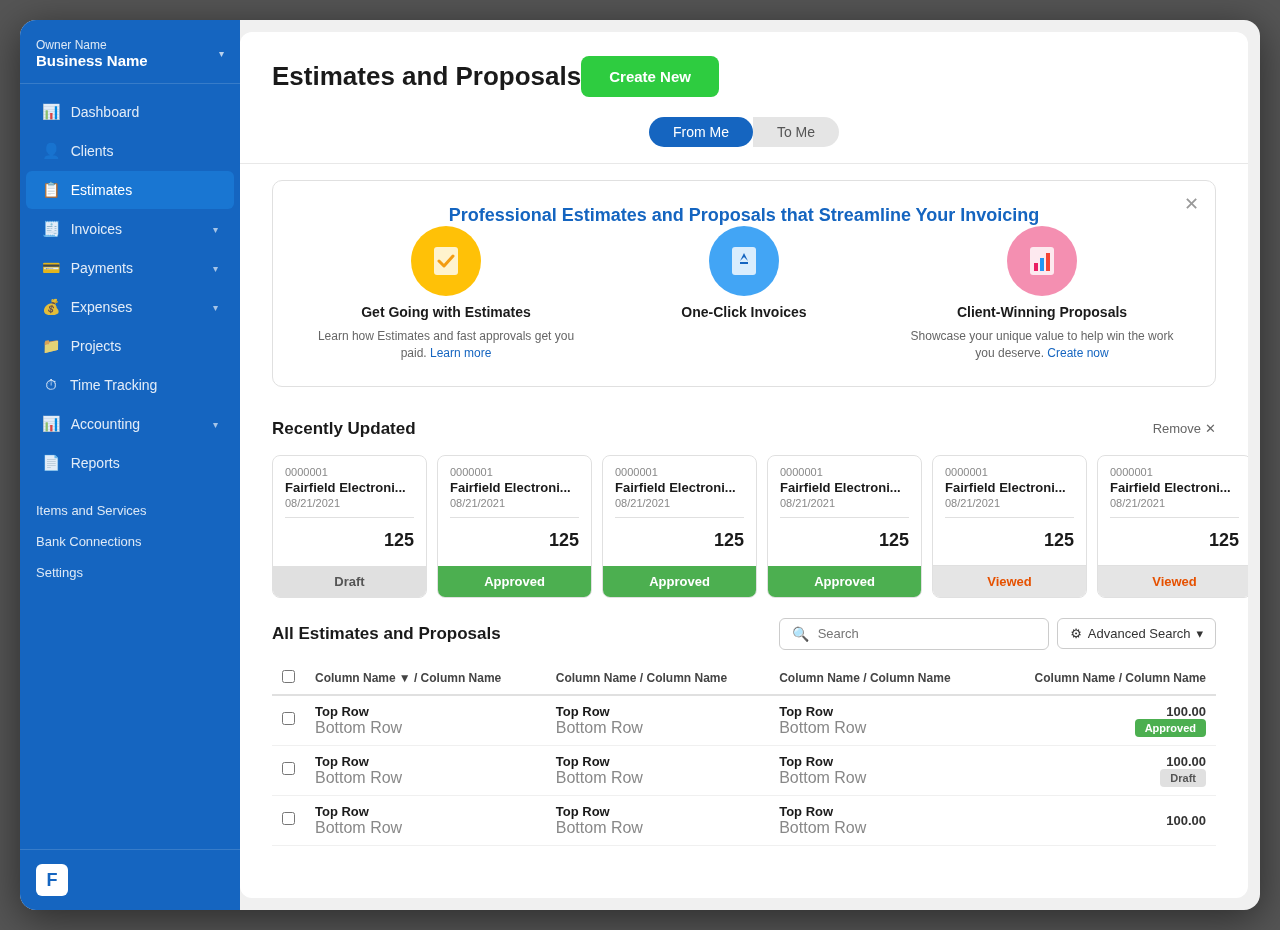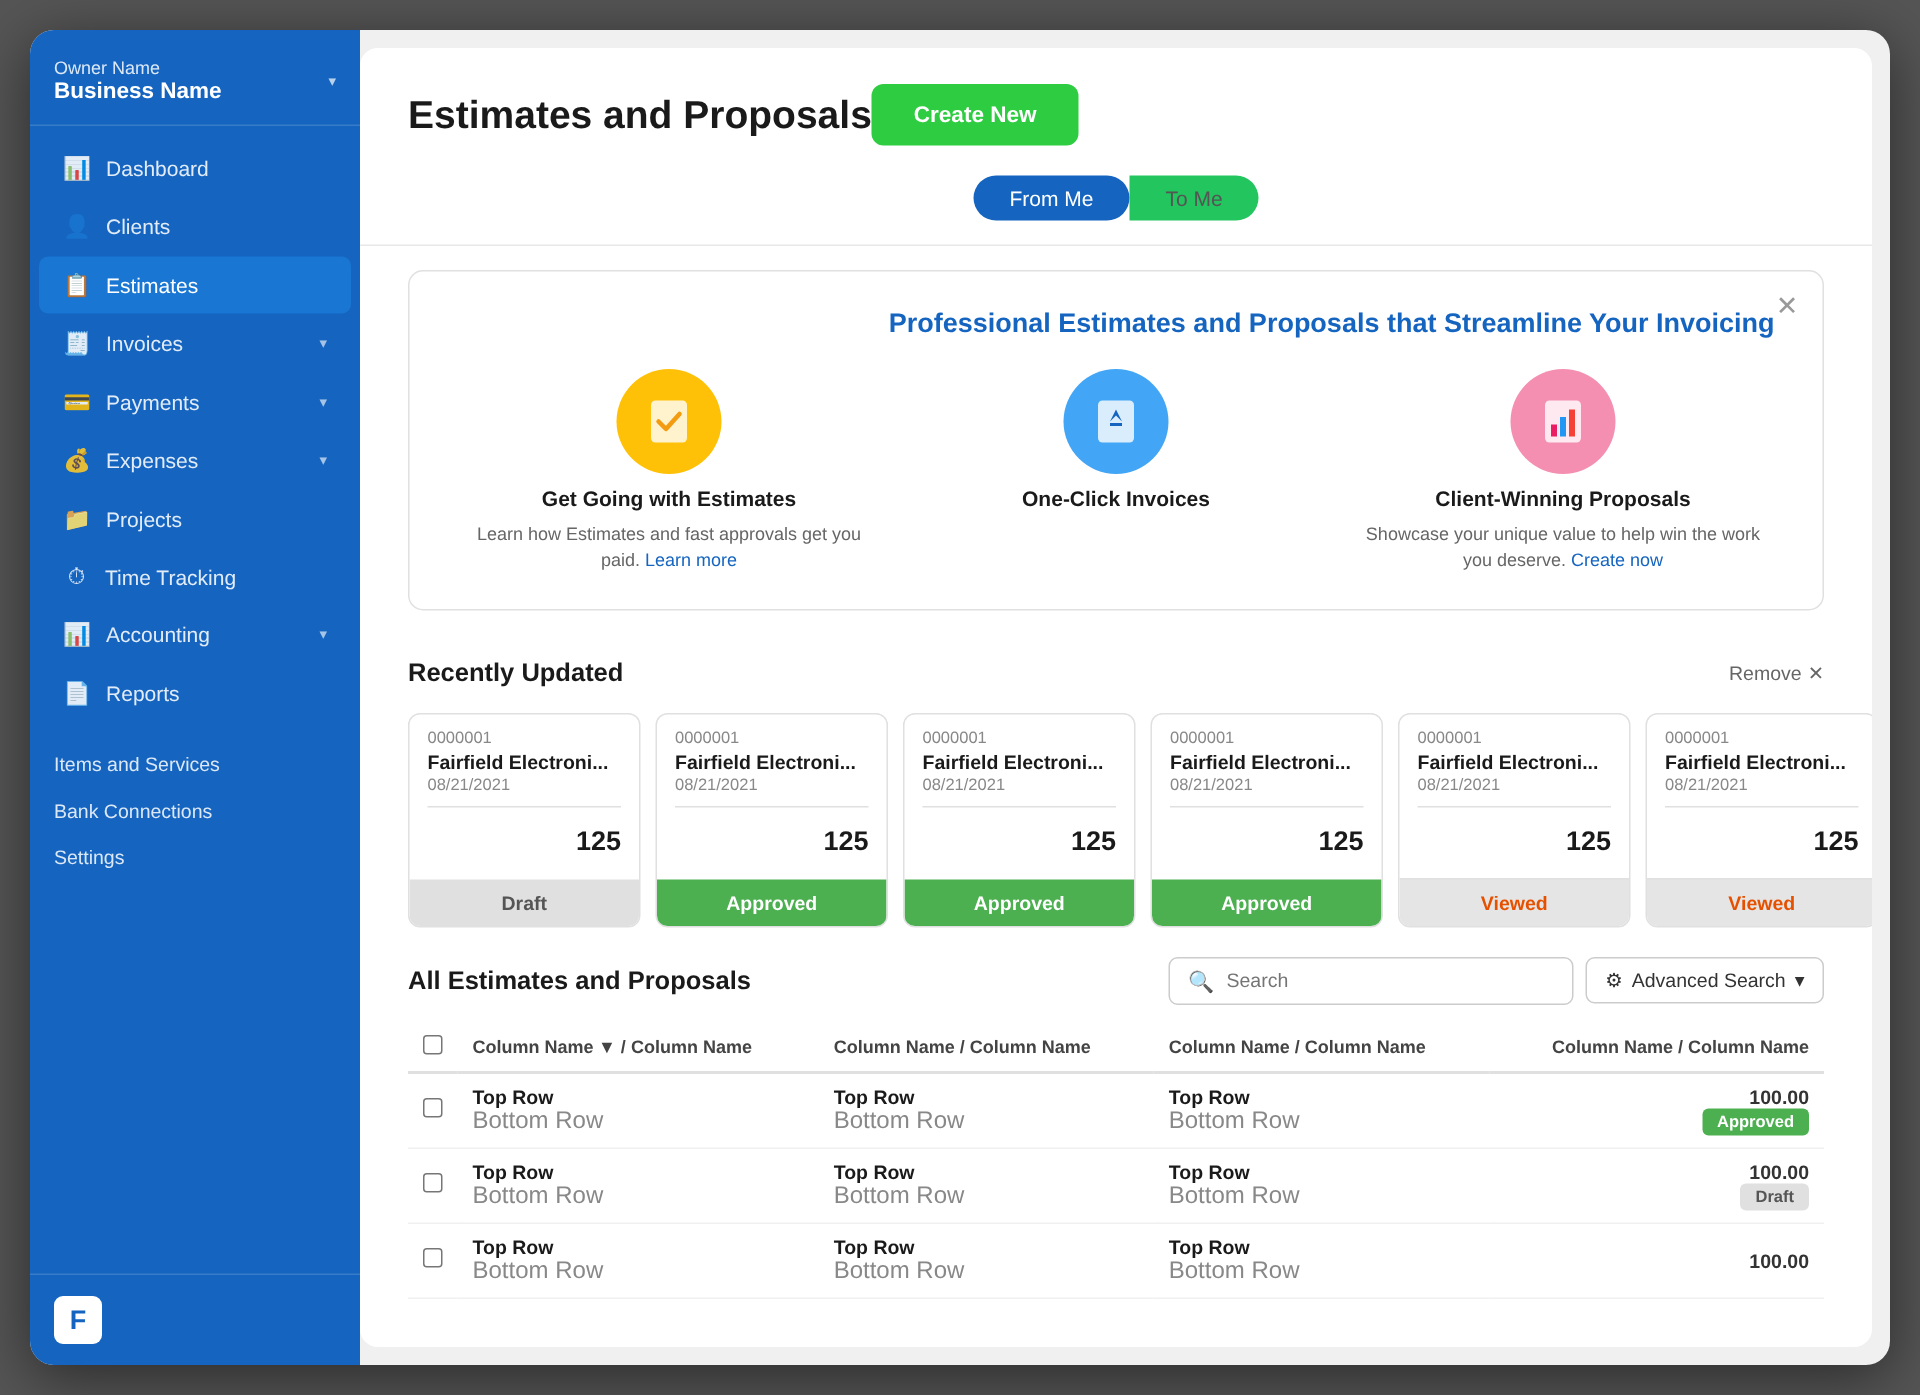--- a/index.html
+++ b/index.html
@@ -127,21 +127,21 @@
     }
     
     .tabs-bar {
       display: flex;
       justify-content: center;
       gap: 0;
       padding: 4px 32px 16px;
       border-bottom: 1px solid #e8e8e8;
     }
     .tab-pill {
-      background: #22c55e;
+      background: #e5e5e5;
       border: none;
       padding: 7px 24px;
       font-size: 14px;
       font-weight: 500;
       cursor: pointer;
       color: #555;
     }
     .tab-pill.active {
       background: #1565c0;
       color: white;
@@ -159,25 +159,24 @@
       padding: 24px 32px;
       position: relative;
     }
     .promo-close {
       position: absolute;
       top: 12px; right: 16px;
       background: none; border: none;
       font-size: 18px; color: #999; cursor: pointer;
     }
     .promo-title {
-      text-align: right;
+      text-align: center;
       color: #1565c0;
       font-size: 18px;
       font-weight: 700;
-      margin-bottom: 20px;
     }
     .promo-features {
       display: flex;
       justify-content: space-around;
       gap: 16px;
     }
     .promo-feature {
       flex: 1;
       display: flex;
       flex-direction: column;

